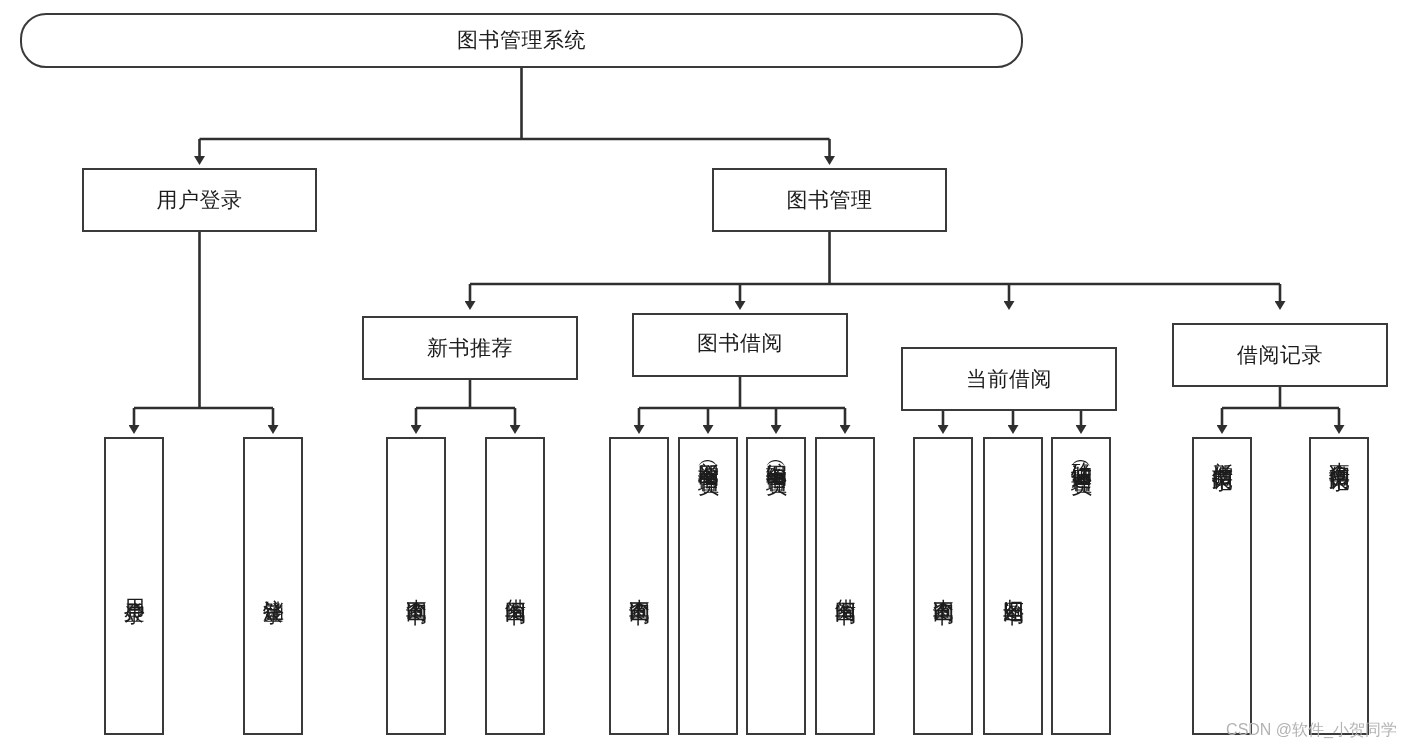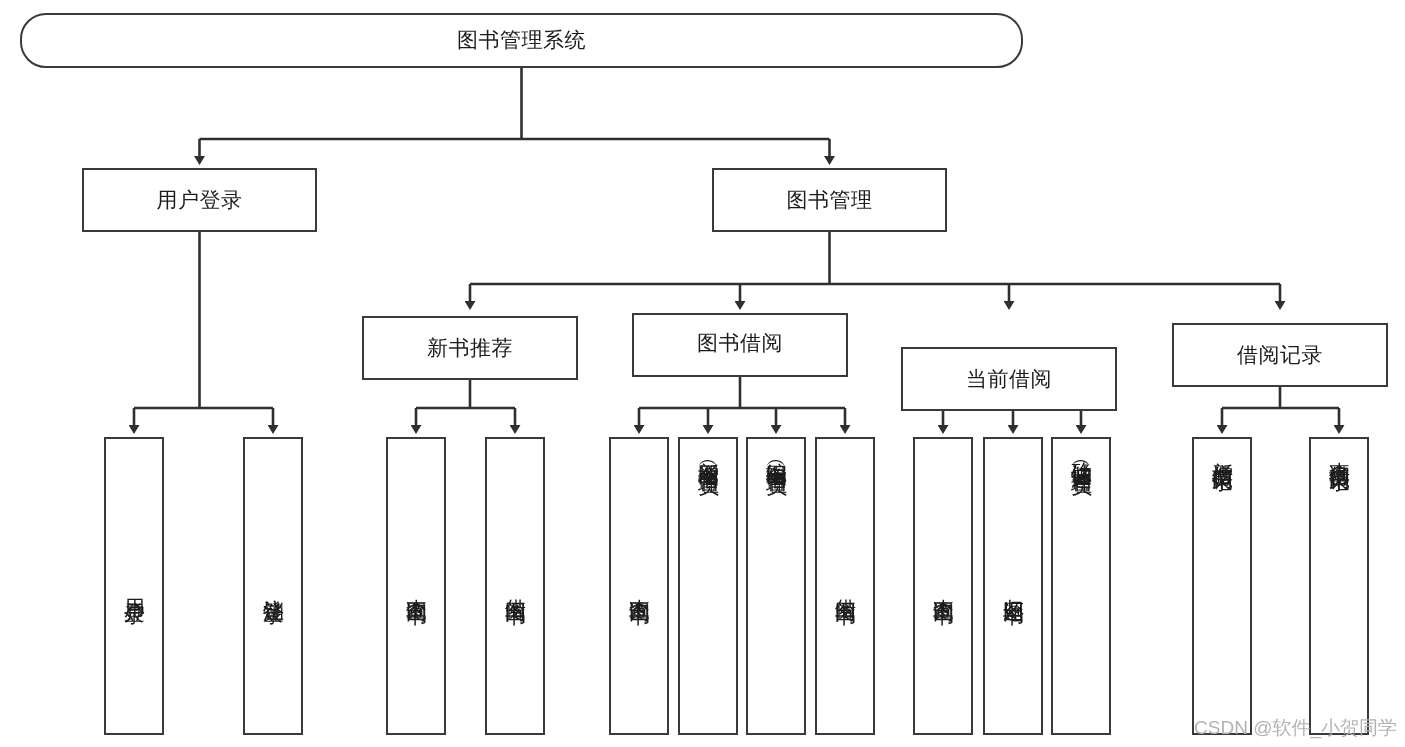--- a/index.html
+++ b/index.html
@@ -57,21 +57,21 @@
     letter-spacing: 2px;
   }
   .node.vertical.centered {
     align-items: center;
     padding-top: 0;
   }
   #watermark {
     position: absolute;
     right: 8px;
     bottom: 6px;
-    font-size: 19px;
+    font-size: 16px;
     color: #b3b3b3;
     z-index: 5;
     white-space: nowrap;
     font-family: "Liberation Sans", "DejaVu Sans", sans-serif;
   }
 </style>
 </head>
 <body>
 
 <div id="diagram-root">

